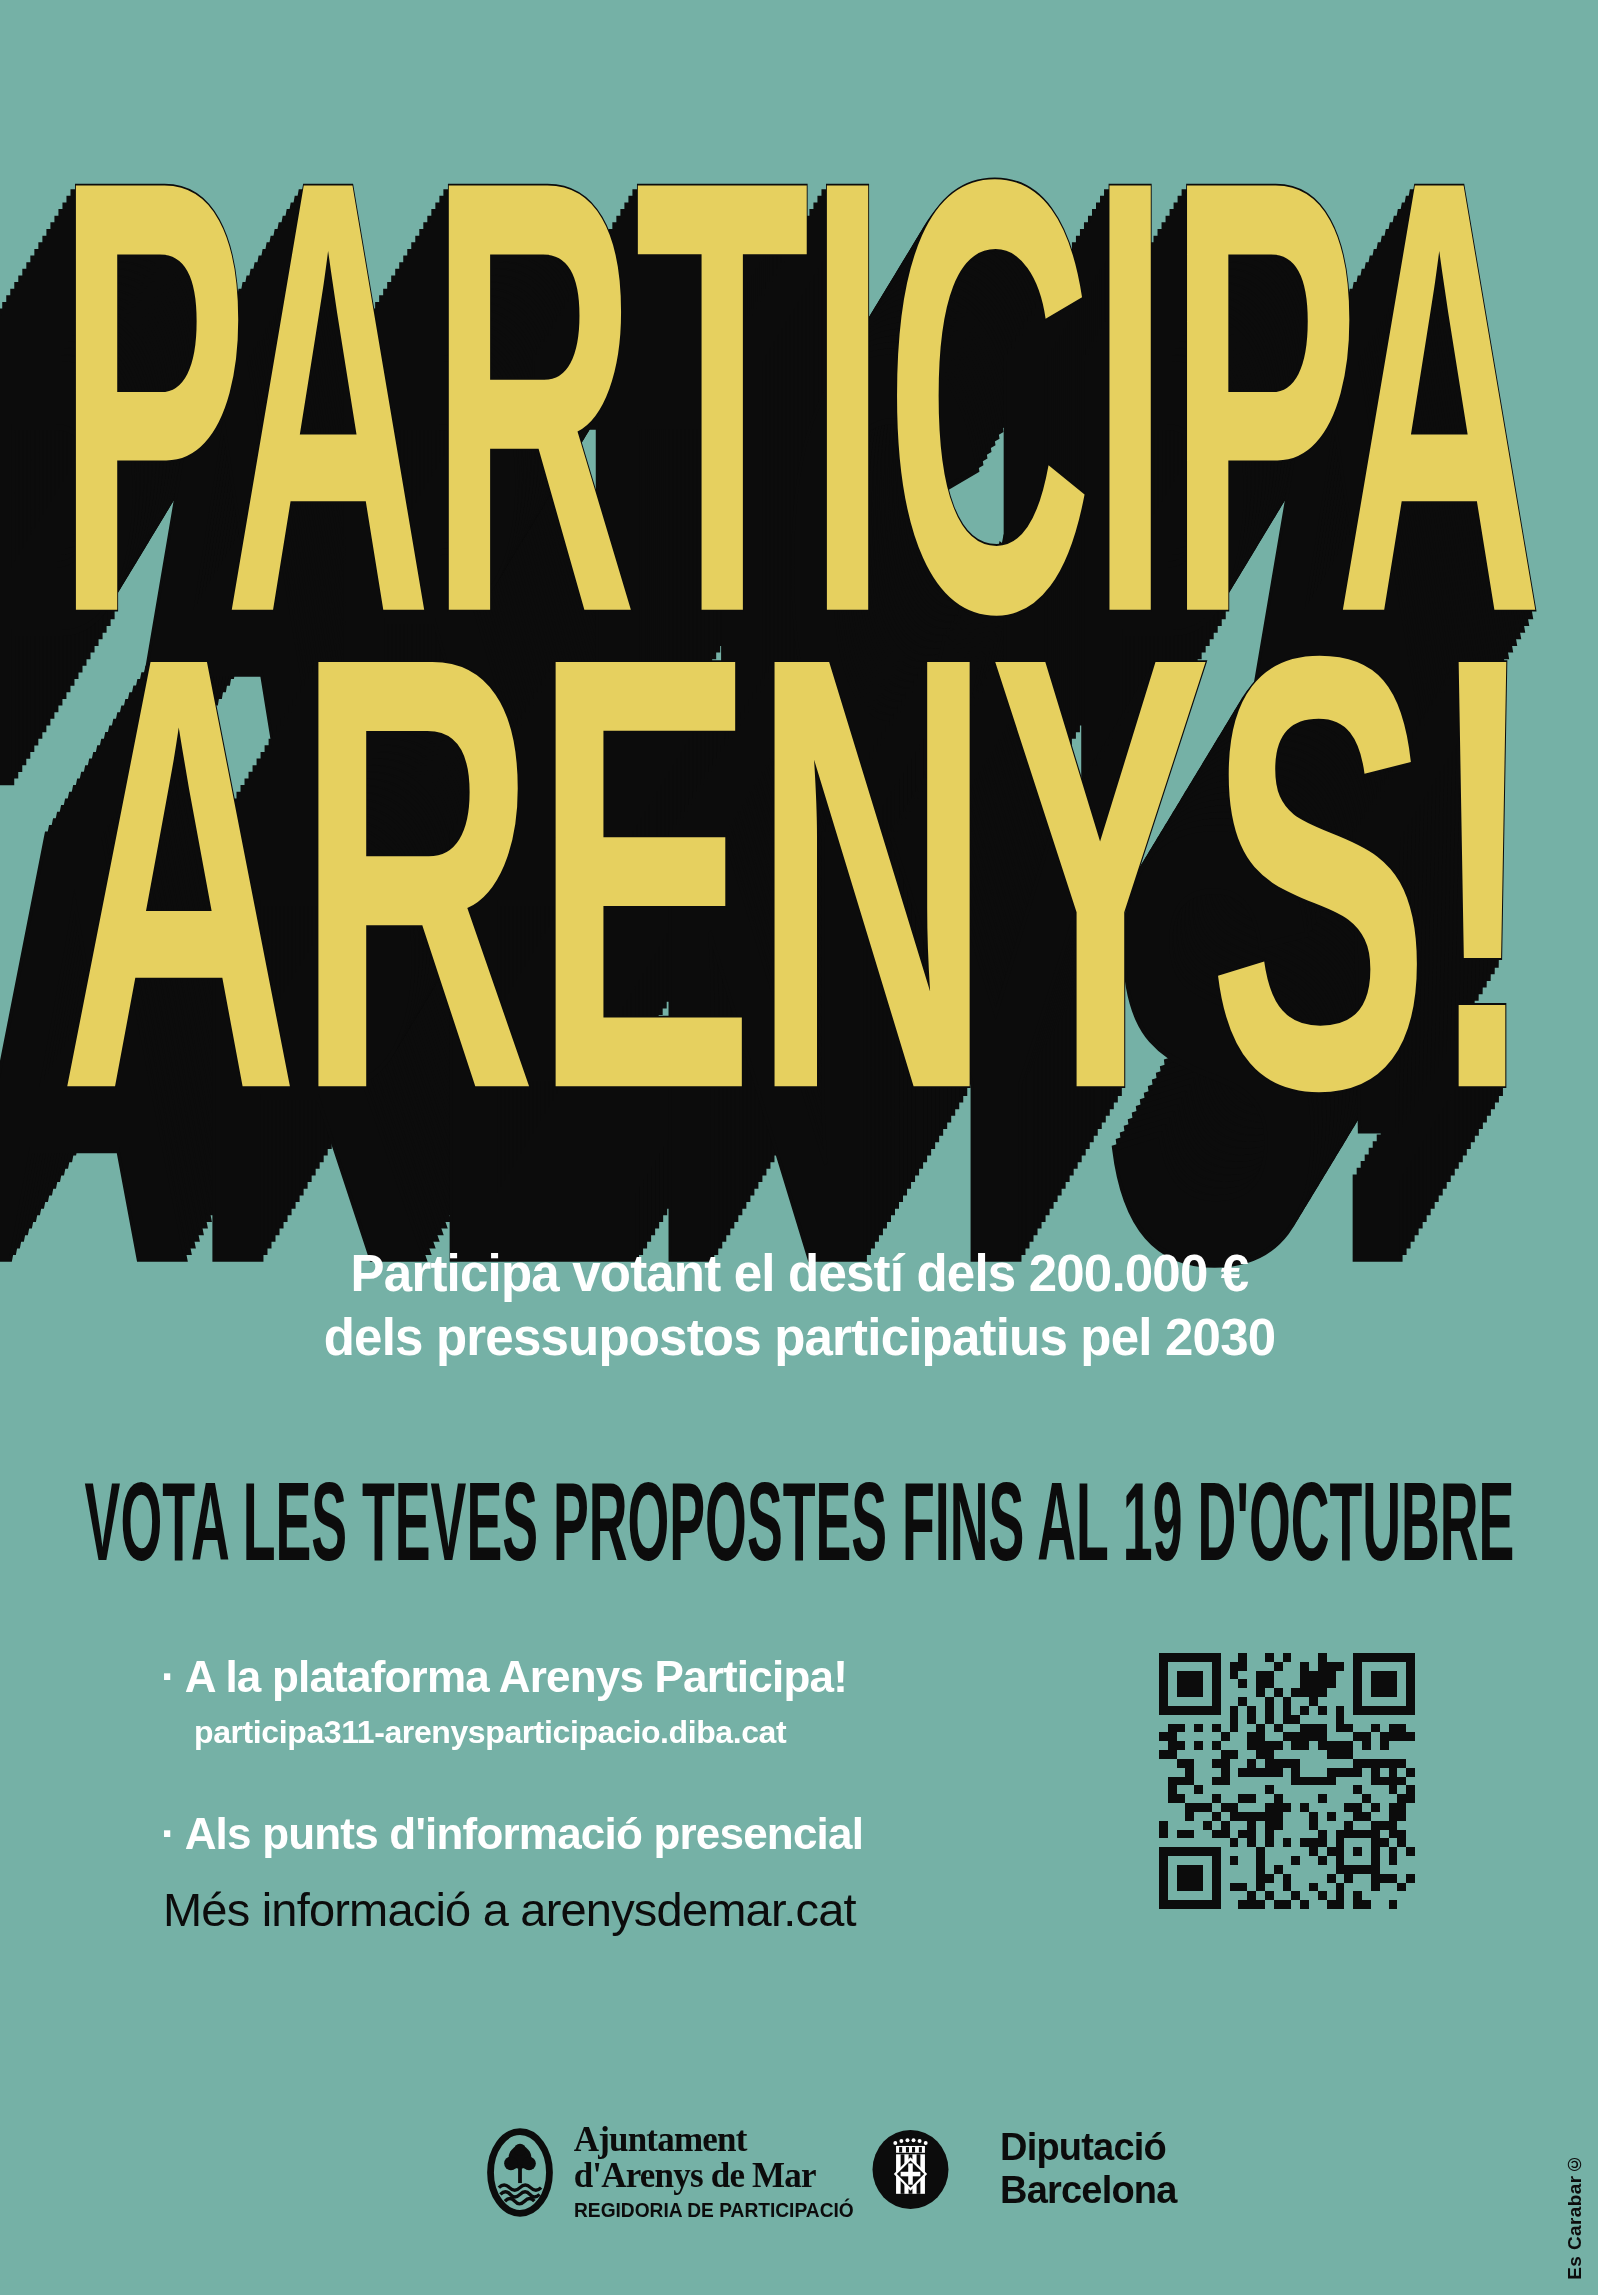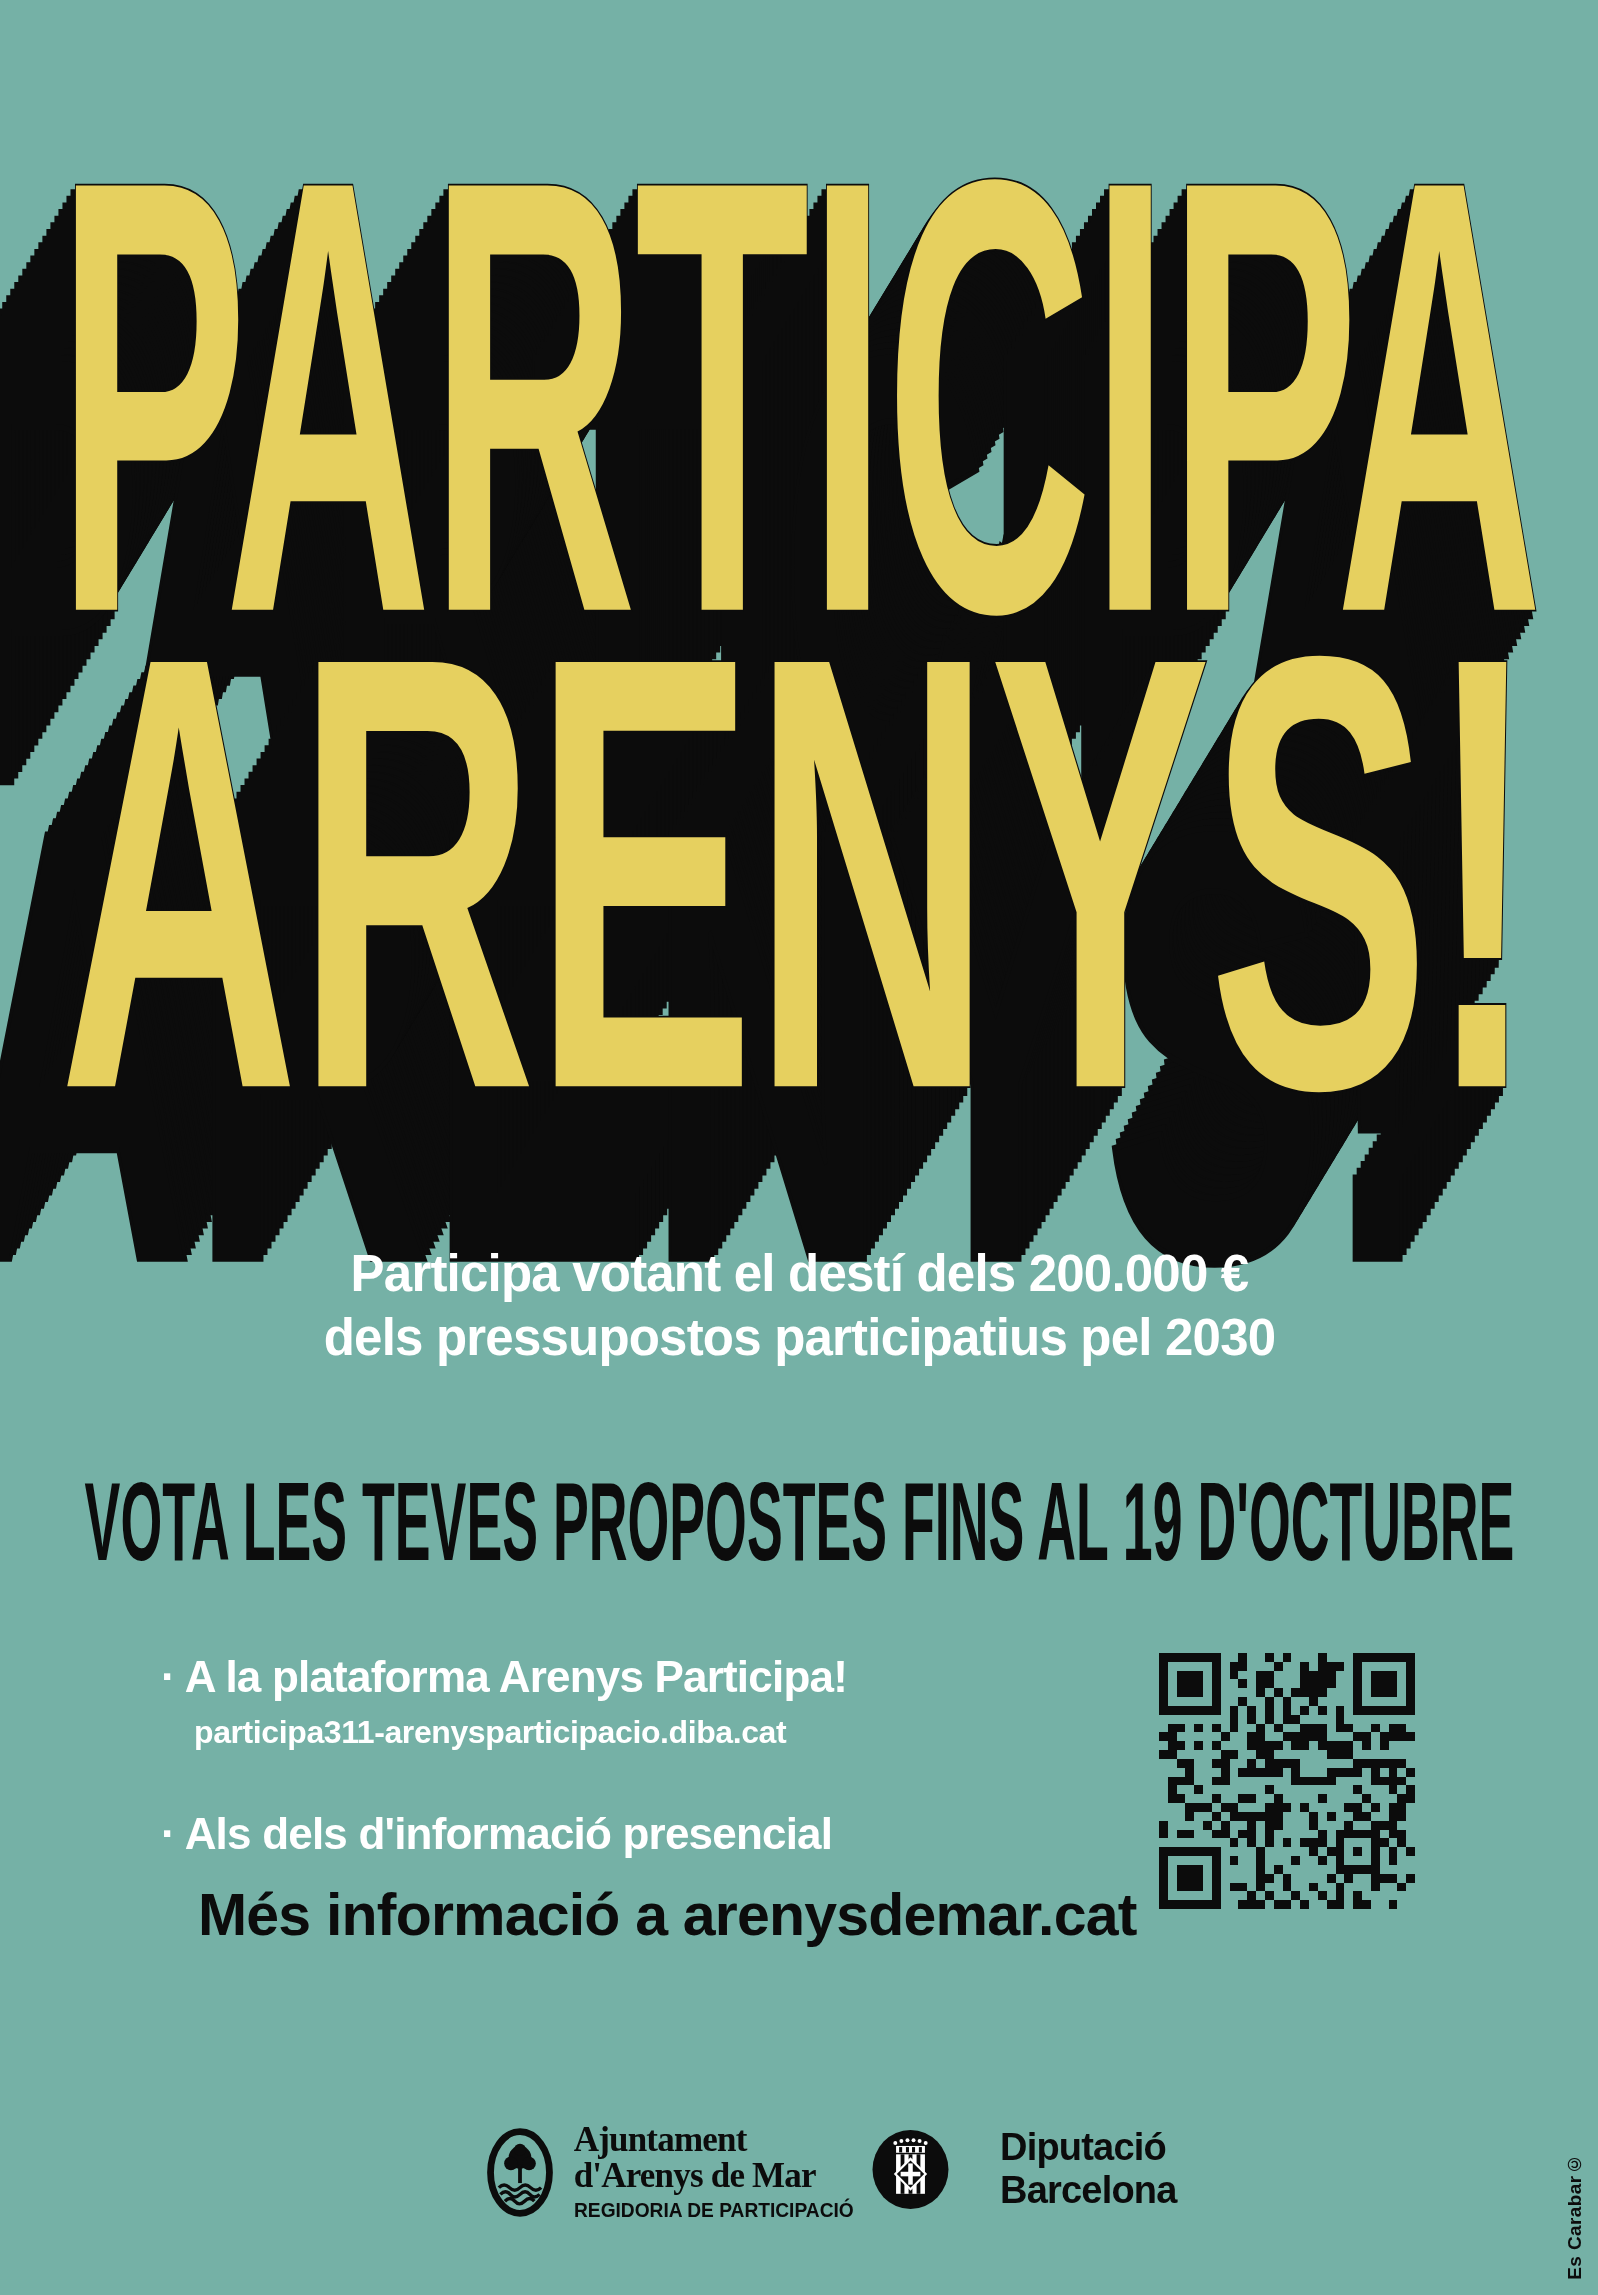--- a/index.html
+++ b/index.html
@@ -61,21 +61,21 @@
     font-size:44px;font-weight:700;letter-spacing:-0.8px;line-height:1;
   }
   .vote-url{
     margin:16.6px 0 0 33px;
     font-size:32px;font-weight:700;letter-spacing:-0.4px;line-height:1;
   }
   .vote-bullet.second{margin-top:64px;}
   .more-info{
     position:absolute;left:163px;top:1886px;
     color:var(--ink);
-    font-size:59px;font-weight:700;letter-spacing:-0.8px;line-height:1;margin-left:35px;
+    font-size:47px;font-weight:400;letter-spacing:-0.8px;line-height:1;
   }
   
   .qr{
     position:absolute;left:1159px;top:1653px;
     width:256px;height:256px;
   }
   .qr svg{display:block;width:100%;height:100%;}
   
   .footer-group{position:absolute;display:flex;align-items:center;margin-top:45px;}
   .footer-ajuntament{left:486px;top:2077px;}
@@ -176,21 +176,21 @@
     <div>dels pressupostos participatius pel 2030</div>
   </div>
 
   <svg class="headline-svg" width="1599" height="113" viewBox="0 0 2114 150">
     <text class="headline-text" x="108" y="113" font-size="148" textLength="1898" lengthAdjust="spacingAndGlyphs">VOTA LES TEVES PROPOSTES FINS AL 19 D'OCTUBRE</text>
   </svg>
 
   <div class="vote-block">
     <div class="vote-bullet">· A la plataforma Arenys Participa!</div>
     <div class="vote-url">participa311-arenysparticipacio.diba.cat</div>
-    <div class="vote-bullet second">· Als dels d'informació presencial</div>
+    <div class="vote-bullet second">· Als punts d'informació presencial</div>
   </div>
 
   <div class="more-info">Més informació a arenysdemar.cat</div>
 
   <div class="qr">
     <svg id="qr-svg" viewBox="0 0 29 29" shape-rendering="crispEdges">
         <rect x="0" y="0" width="1" height="1" fill="#0c0c0c"></rect>
         <rect x="1" y="0" width="1" height="1" fill="#0c0c0c"></rect>
         <rect x="2" y="0" width="1" height="1" fill="#0c0c0c"></rect>
         <rect x="3" y="0" width="1" height="1" fill="#0c0c0c"></rect>

